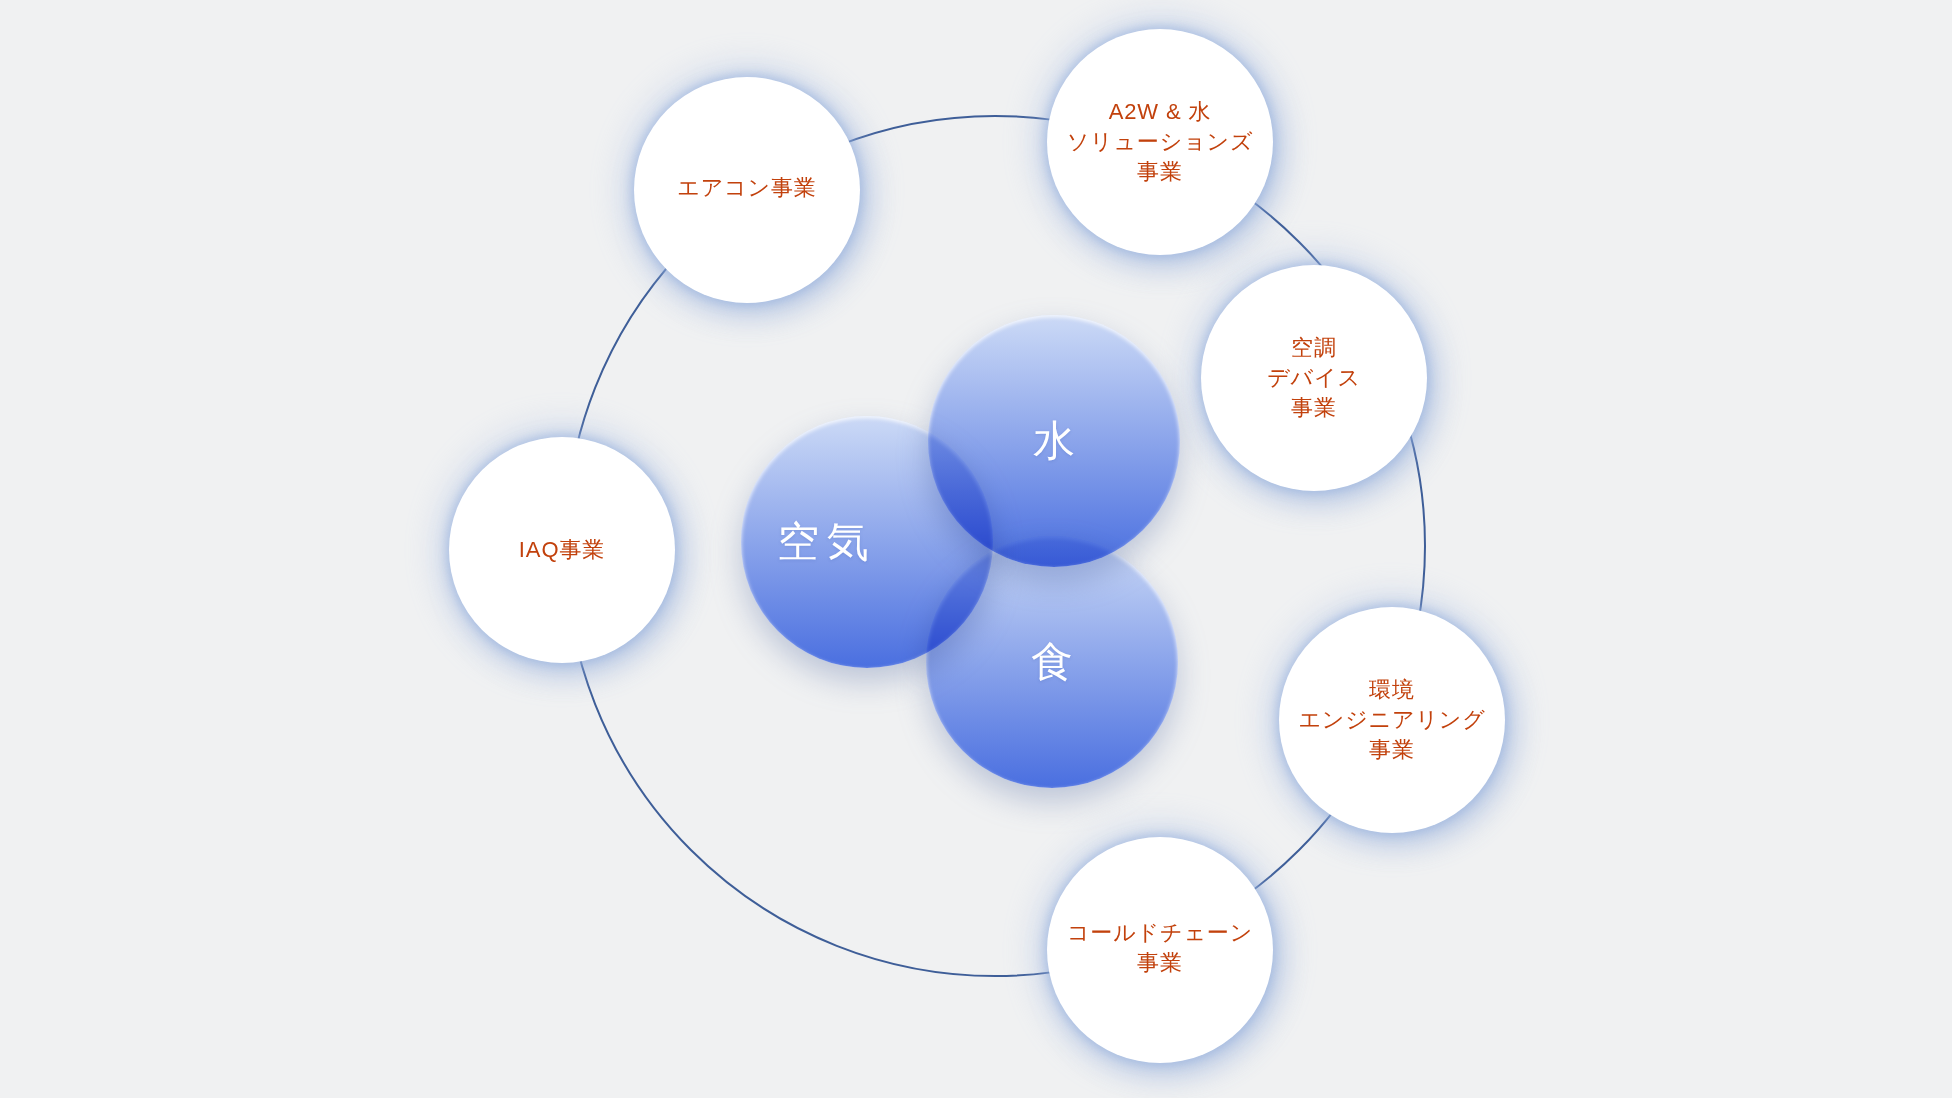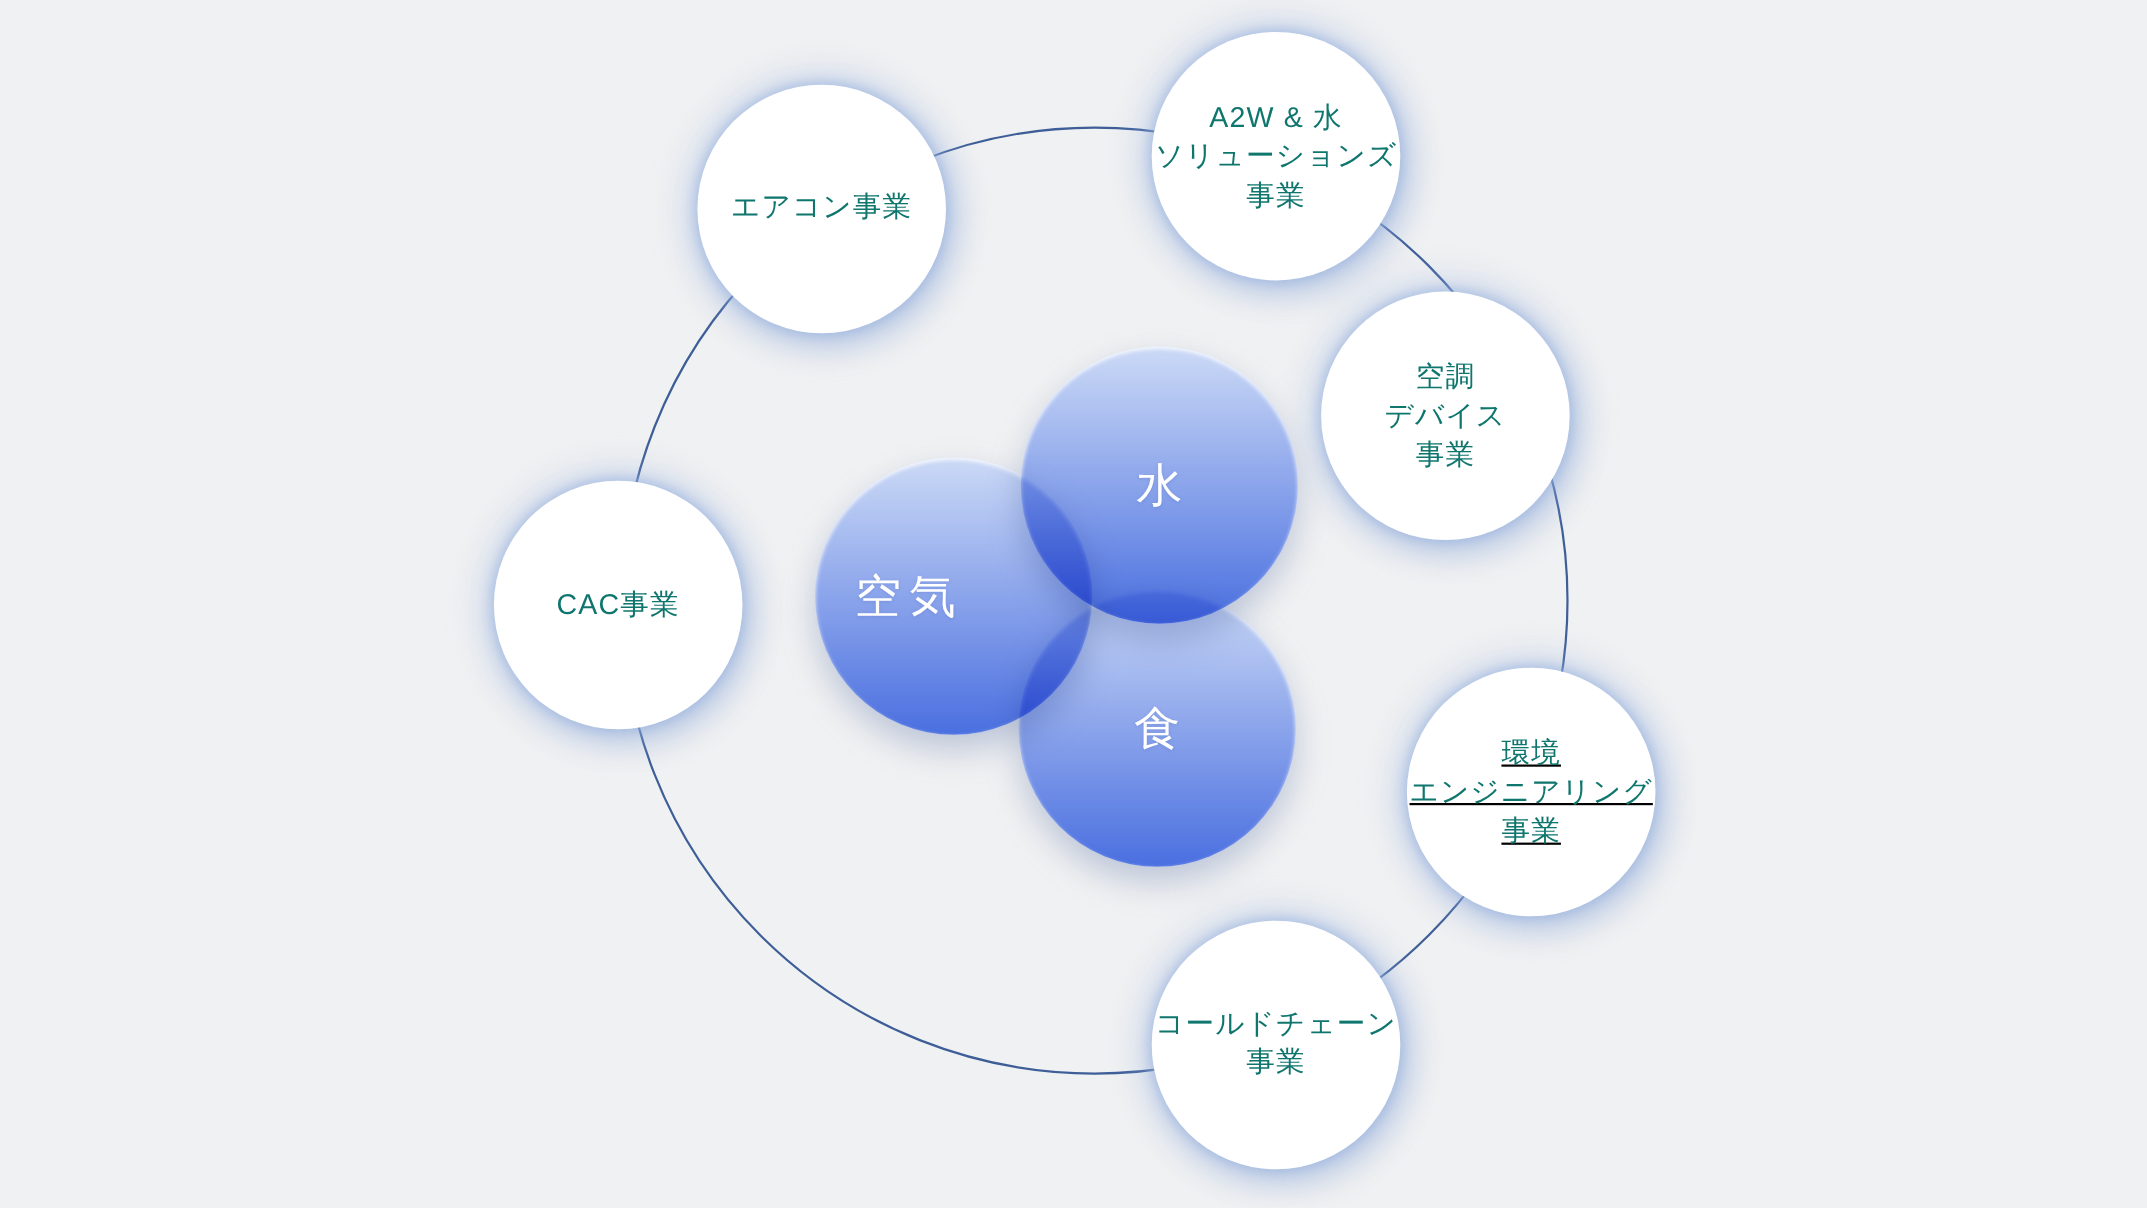--- a/index.html
+++ b/index.html
@@ -36,24 +36,24 @@
     align-items: center;
     justify-content: center;
     text-align: center;
     box-shadow:
       0 0 10px 3px rgba(148, 174, 221, 0.55),
       0 0 30px 14px rgba(160, 185, 230, 0.32),
       6px 10px 28px rgba(118, 148, 203, 0.35);
   }
 
   .biz-label {
-    font-size: 26px;
+    font-size: 22px;
     line-height: 1.35;
     letter-spacing: 0.04em;
-    color: #0f766e;
+    color: #c2410c;
     white-space: pre-line;
   }
 
   
   .core-layer {
     position: absolute;
     left: 0;
     top: 0;
     width: 100%;
     height: 100%;
@@ -108,34 +108,34 @@
 ソリューションズ
 事業</span>
   </div>
 
   <div class="biz-circle" style="left:1201px; top:265px;">
     <span class="biz-label">空調
 デバイス
 事業</span>
   </div>
 
-  <div class="biz-circle" style="left:1279px; top:607px;text-decoration:underline;">
+  <div class="biz-circle" style="left:1279px; top:607px;">
     <span class="biz-label">環境
 エンジニアリング
 事業</span>
   </div>
 
   <div class="biz-circle" style="left:1047px; top:837px;font-family:Liberation Mono, monospace;">
     <span class="biz-label">コールドチェーン
 事業</span>
   </div>
 
 
   <div class="biz-circle" style="left:449px; top:437px;">
-    <span class="biz-label">CAC事業</span>
+    <span class="biz-label">IAQ事業</span>
   </div>
 
   <div class="core-layer">
     <div class="core-circle" style="left:928px; top:315px;"></div>
     <div class="core-circle" style="left:741px; top:416px;"></div>
     <div class="core-circle" style="left:926px; top:536px;"></div>
   </div>
 
   <div class="core-label" style="left:928px; top:315px;">水</div>
   <div class="core-label" style="left:697px; top:416px;">空気</div>

